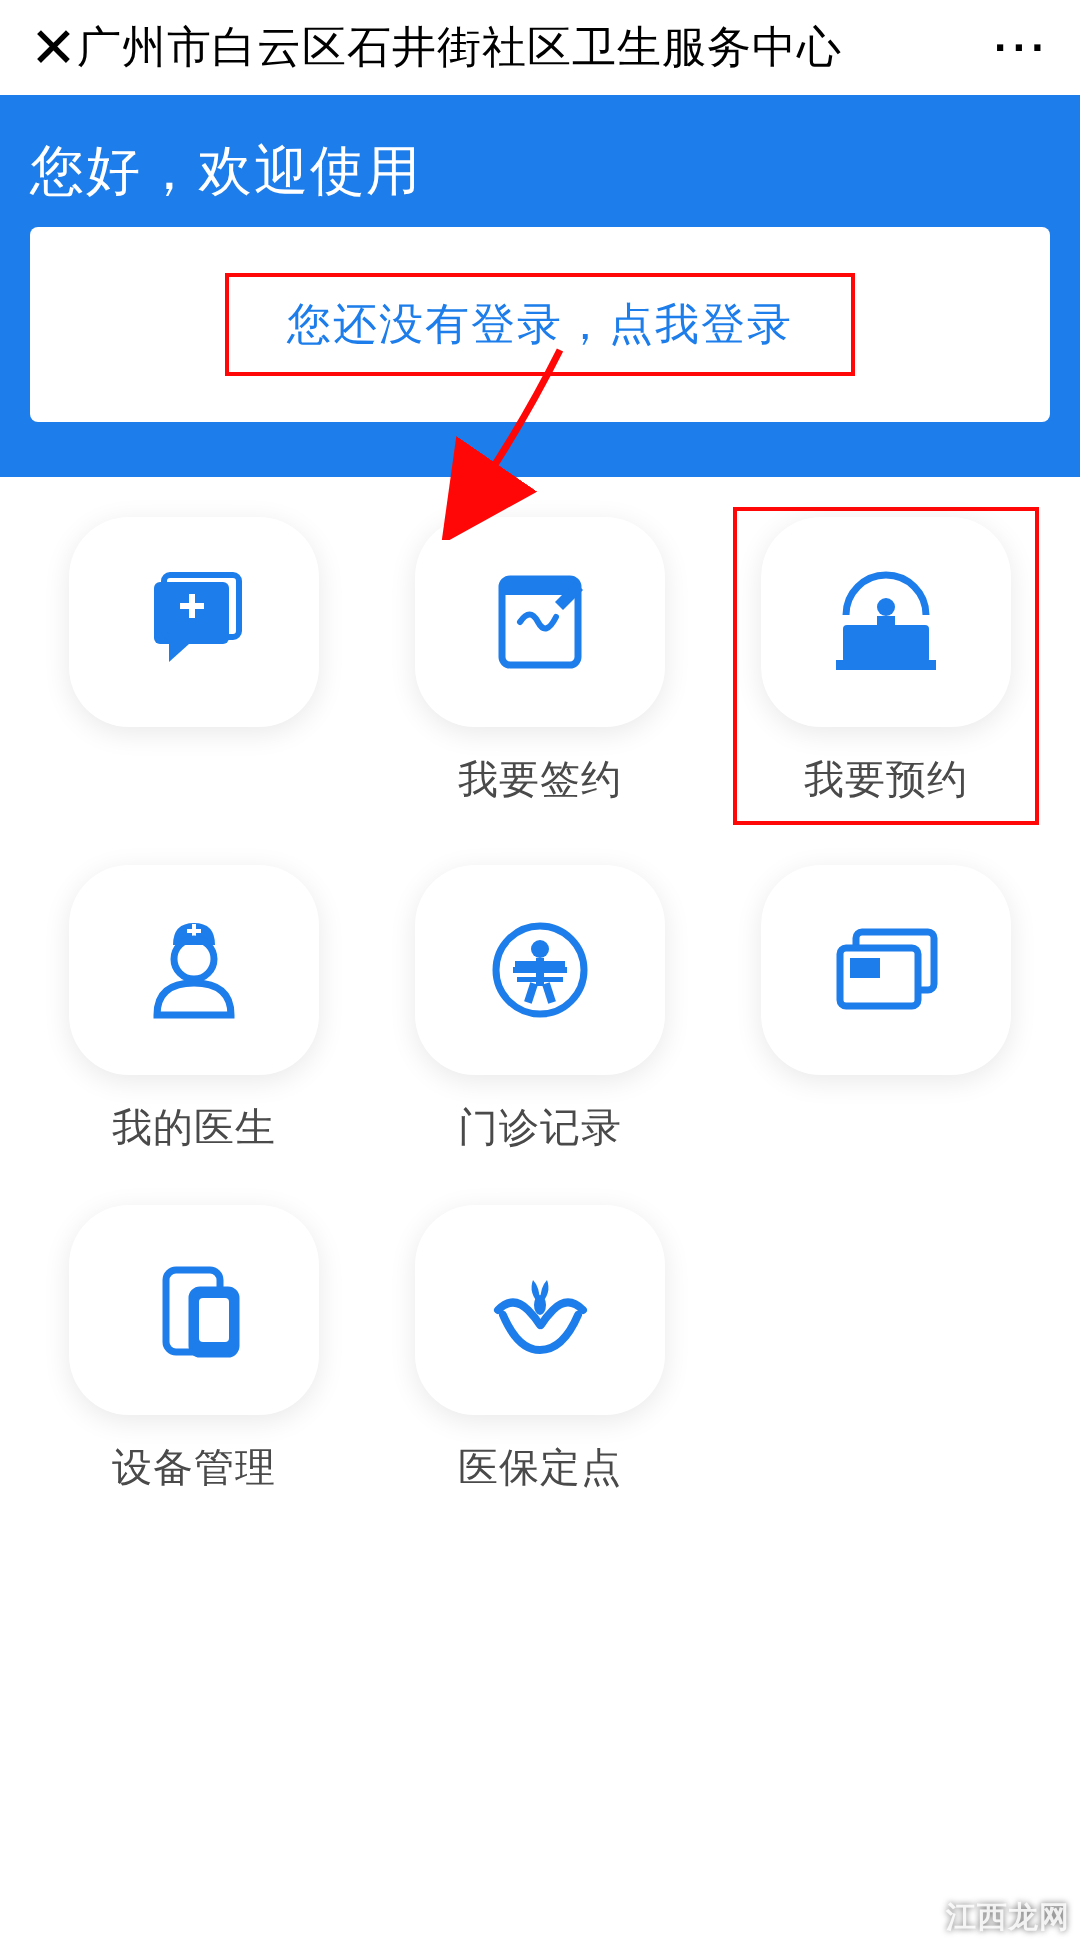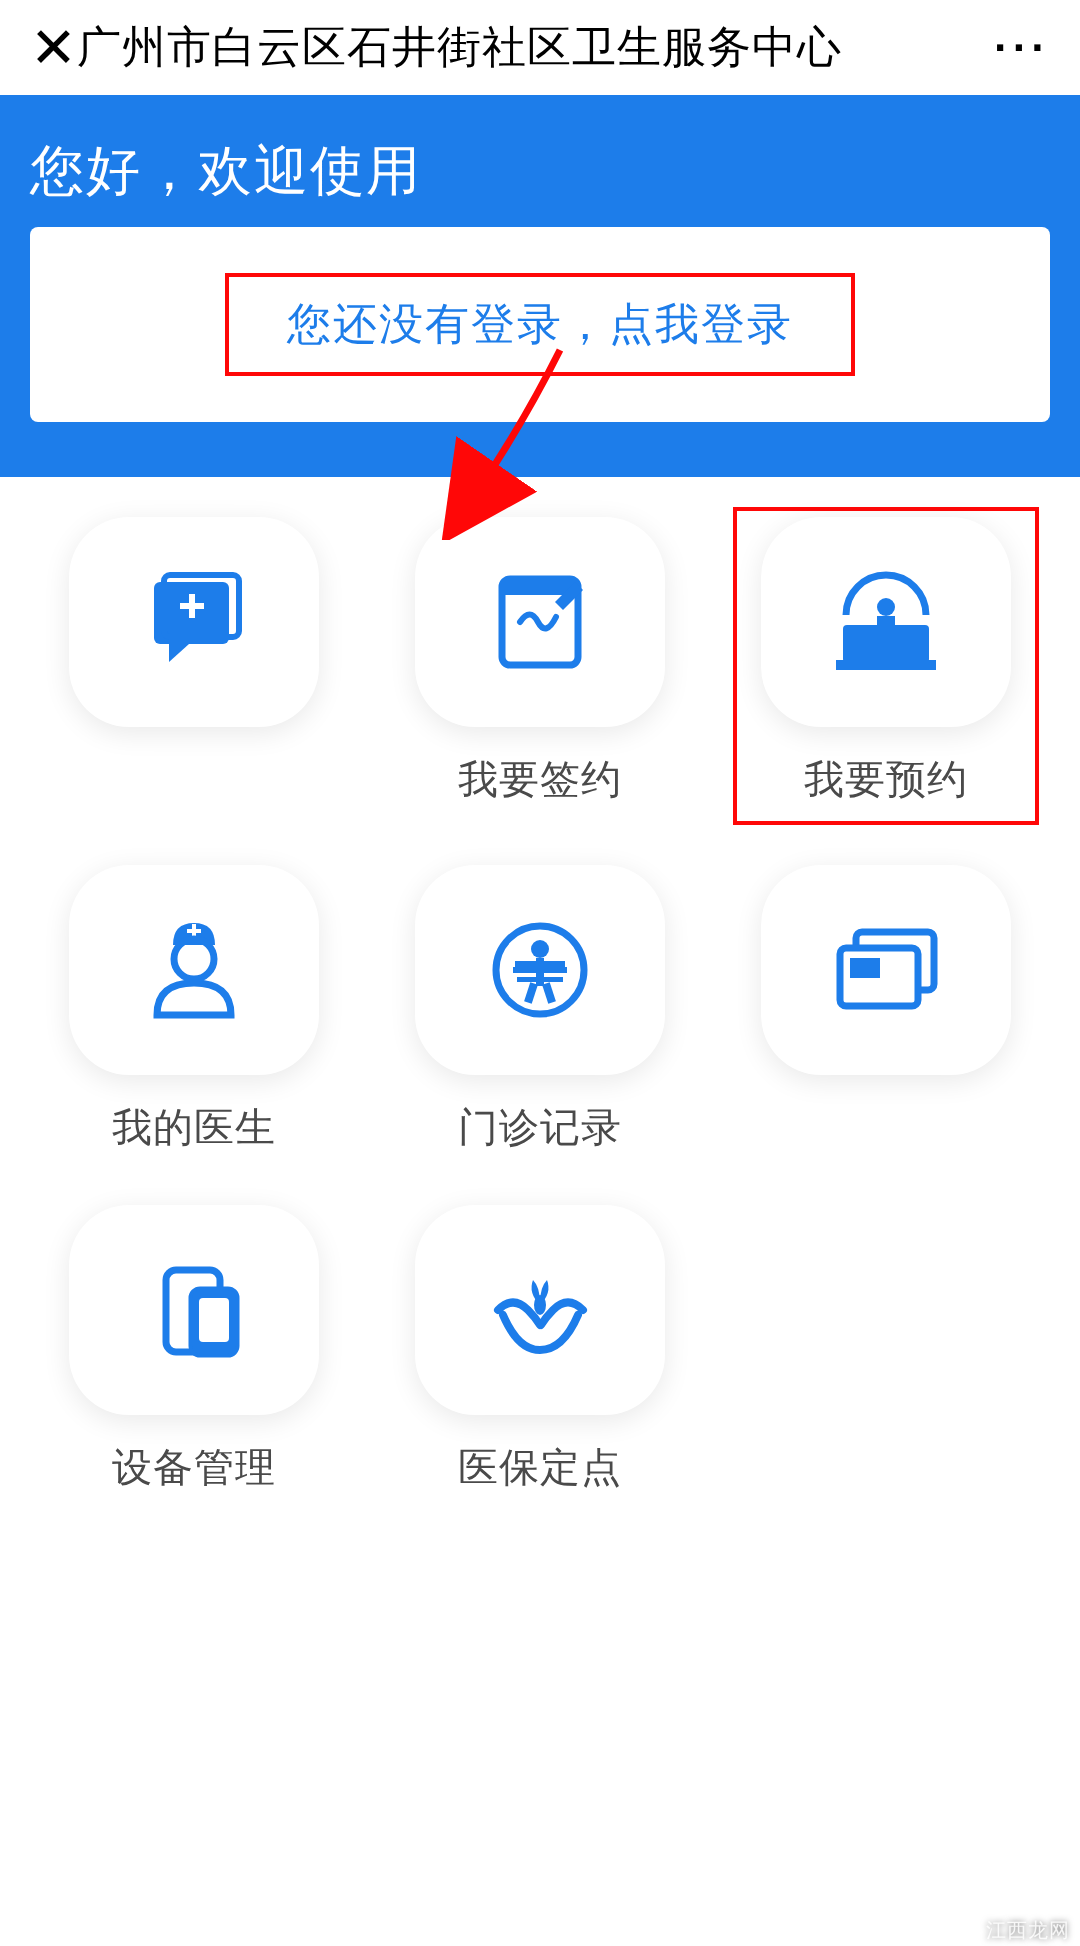--- a/index.html
+++ b/index.html
@@ -105,24 +105,24 @@
       letter-spacing: 1px;
     }
     .cell-highlight {
       border: 4px solid #ff0707;
       padding: 6px 10px 14px 10px;
       margin: -10px -14px;
     }
     .watermark {
       position: absolute;
       right: 10px;
-      bottom: 2px;
+      bottom: 8px;
       color: rgba(255,255,255,0.85);
-      font-size: 20px;
-      font-weight: 400;
+      font-size: 30px;
+      font-weight: 700;
       letter-spacing: 1px;
       text-shadow: 0 0 6px rgba(0,0,0,0.6);
     }
   </style>
 </head>
 <body>
 
 <div class="titlebar">
   <div class="close-x">✕</div>
   <div class="title-text">广州市白云区石井街社区卫生服务中心</div>

